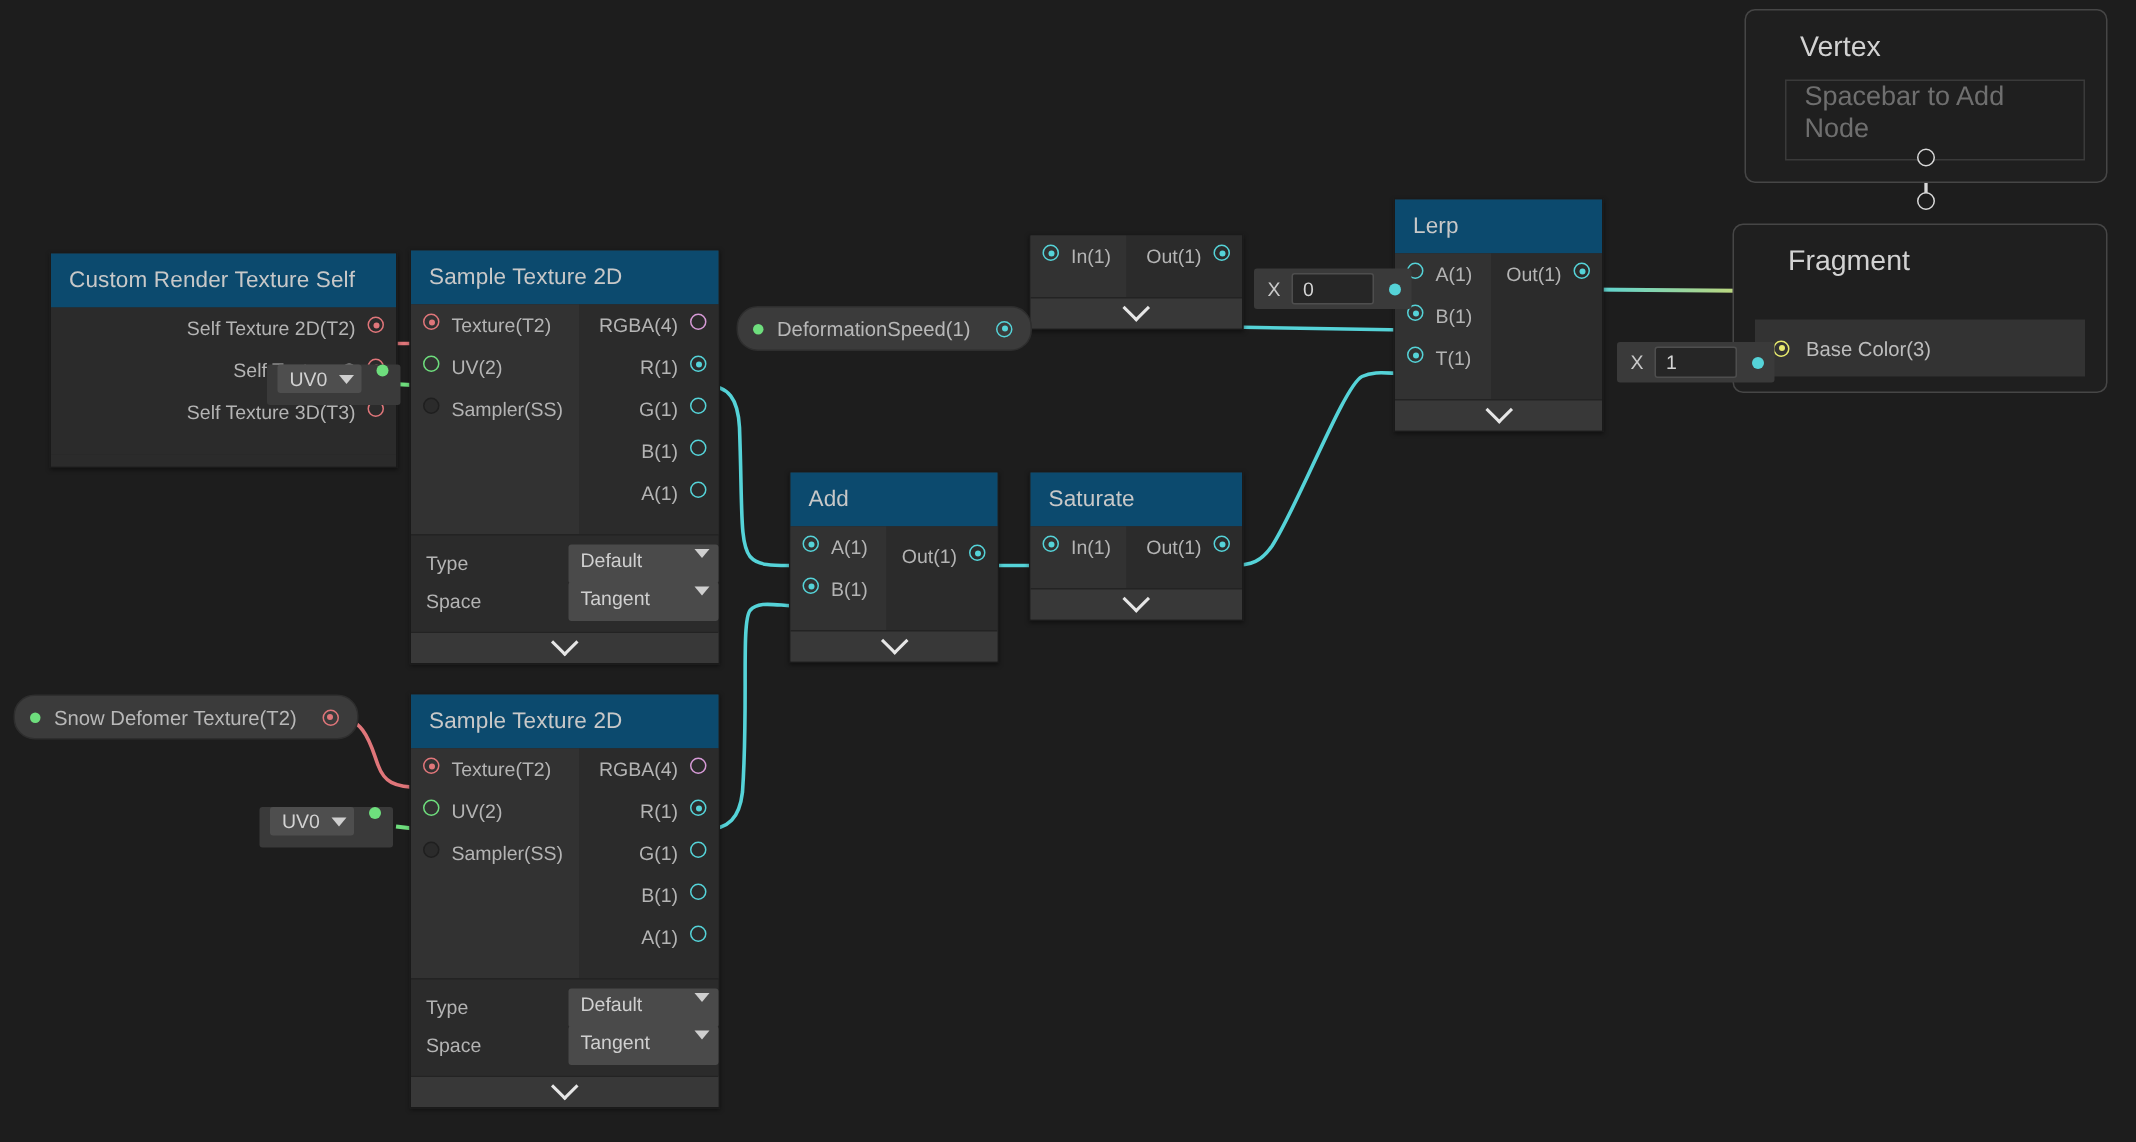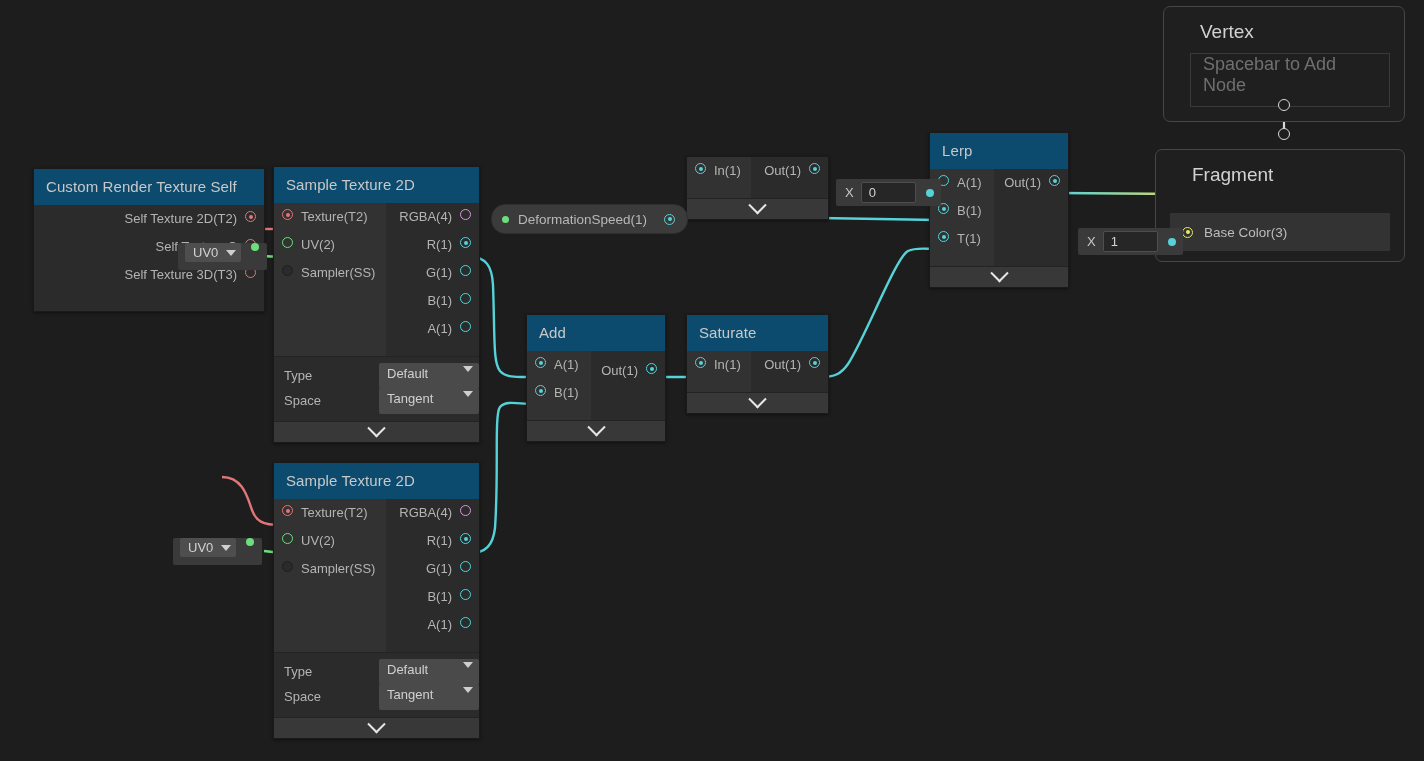--- a/index.html
+++ b/index.html
@@ -207,20 +207,25 @@
           <span>Tangent</span>
           <span class="caret"></span>
         </span>
       </div>
     </div>
     <div class="node-footer">
       <span class="chev"></span>
     </div>
   </div>
 
+  <div class="prop-pill" style="left:9px;top:463px;">
+    <span class="prop-dot"></span>
+    <span class="ptxt">Snow Defomer Texture(T2)</span>
+    <span class="port tex filled"></span>
+  </div>
 
   <div class="uv-widget" style="left:173px;top:538px;">
     <div class="uv-select">
       <span>UV0</span>
       <span class="caret"></span>
     </div>
     <span class="uv-outport"></span>
   </div>
 
   <div class="node" style="left:273px;top:462px;width:205px;">

